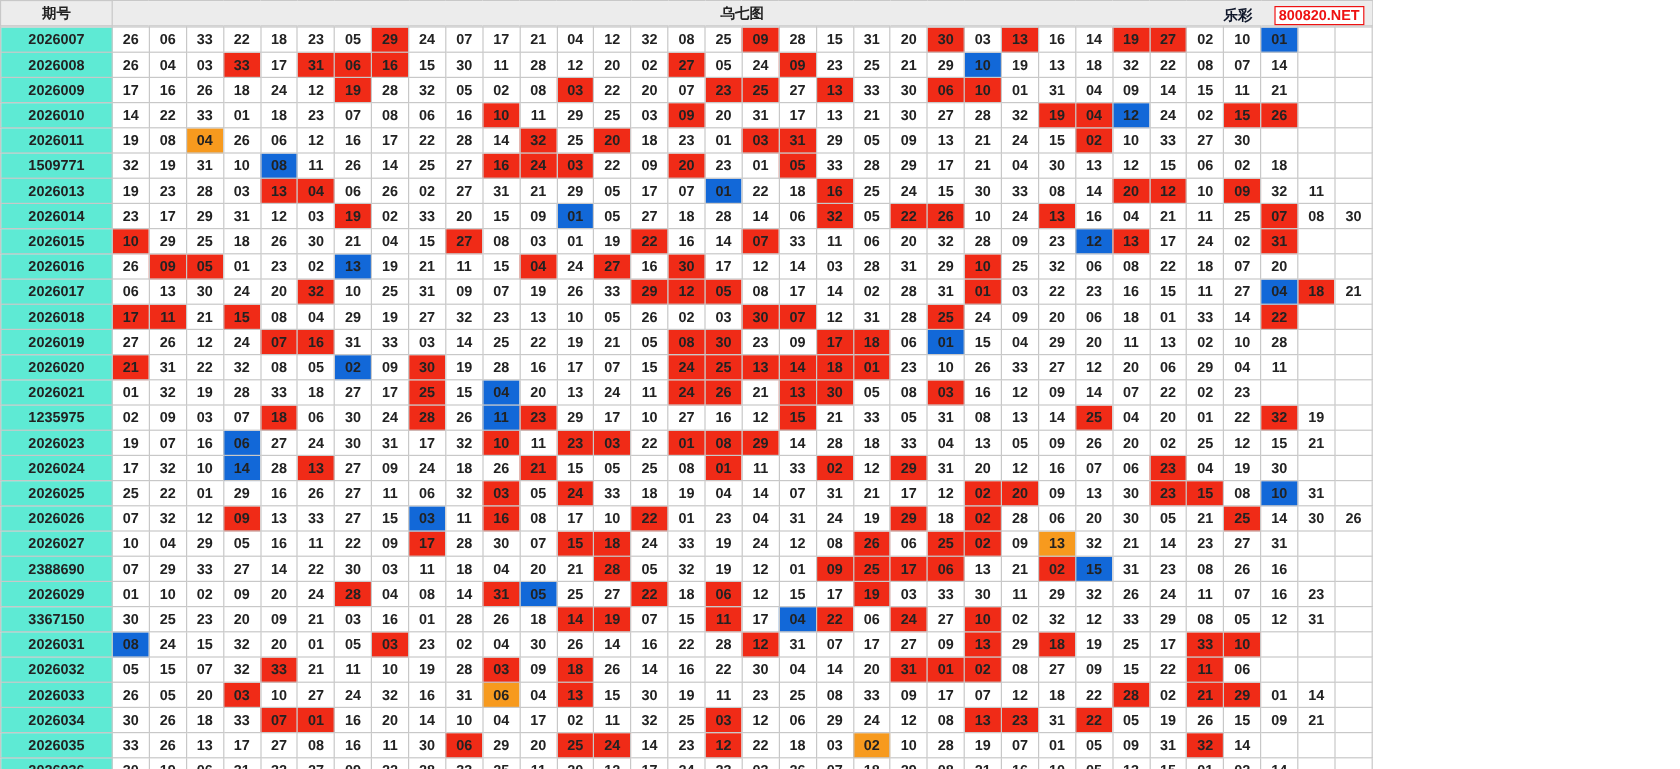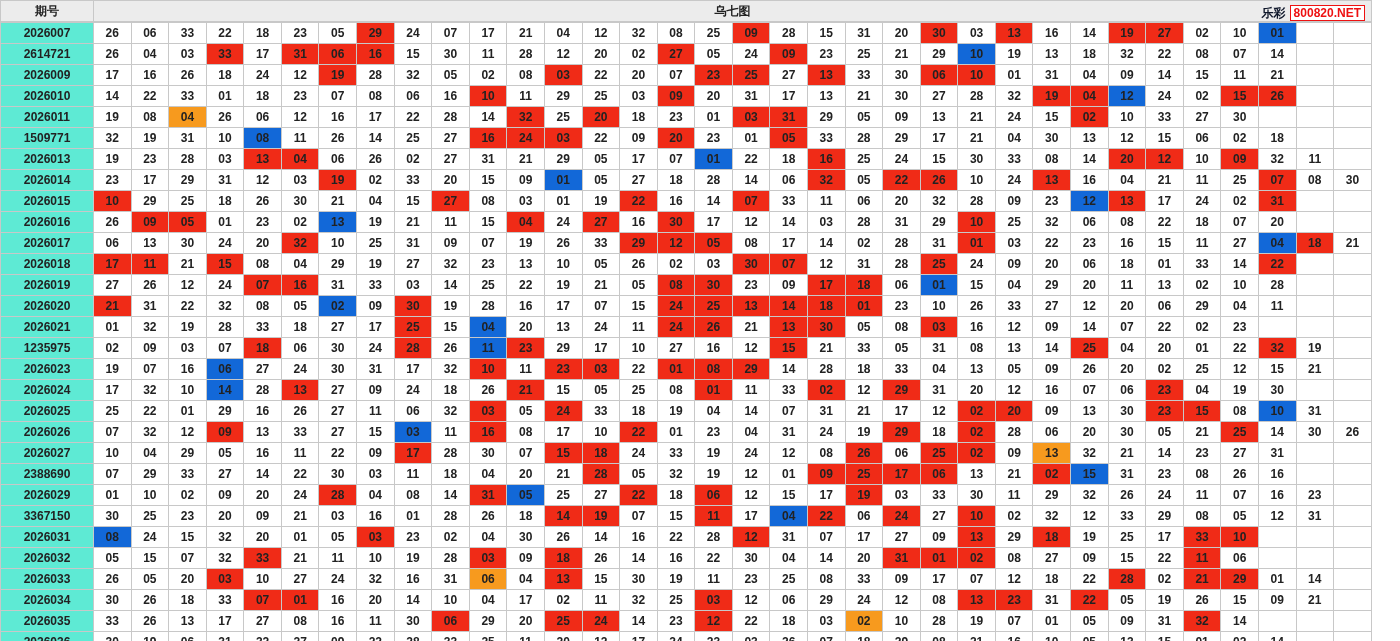--- a/index.html
+++ b/index.html
@@ -1,31 +1,31 @@
 <!DOCTYPE html>
 <html><head>
 <meta charset="utf-8">
 <style>
   html,body{margin:0;padding:0;background:#fff;}
   body{font-family:"Liberation Sans","DejaVu Sans",sans-serif;}
   .wrap{width:1400px;height:641px;position:relative;overflow:hidden;}
-  table.grid{border-collapse:collapse;width:1372px;table-layout:fixed;}
+  table.grid{border-collapse:collapse;width:1144px;table-layout:fixed;}
   table.grid td,table.grid th{border:1px solid #c8c8c8;font-size:12px;text-align:center;
     padding:0;height:20px;line-height:20px;color:#222;font-weight:bold;}
   .hdr td{background:#ececec;font-size:12px;font-weight:bold;height:22px;line-height:22px;}
   .issue{background:#5eead4;width:92px;font-weight:bold;}
   .num{width:auto;}
   .red{background:#f02b17;color:#fff;}
   .blue{background:#1268d8;color:#fff;}
   .orange{background:#f79a1e;color:#fff;}
   .plain{background:#fff;color:#1a1a1a;}
   .sep{border-left:2px solid #9a9a9a;}
   .title-cell{position:relative;}
   .brand{position:absolute;right:6px;top:2px;font-size:12px;font-weight:bold;color:#e11;}
-  .brand .box{border:1px solid #e11;padding:0 3px;margin-left:2px;color:#e11;background:#fff;}
+  .brand .box{border:1px solid #e11;padding:0 3px;margin-left:16px;color:#e11;background:#fff;}
   .brand .lc{color:#0f172a;margin-right:2px;}
   .topbar td{background:#ececec;}
 </style>
 </head>
 <body>
 
 <div class="wrap">
   <table class="grid">
     <tbody>
       <tr class="hdr topbar">
@@ -73,21 +73,21 @@
           <td class="num plain">14</td>
           <td class="num red">19</td>
           <td class="num red">27</td>
           <td class="num plain">02</td>
           <td class="num plain">10</td>
           <td class="num blue">01</td>
           <td class="num plain"></td>
           <td class="num plain"></td>
         </tr>
         <tr>
-          <td class="issue">2614721</td>
+          <td class="issue">2026008</td>
           <td class="num plain">26</td>
           <td class="num plain">04</td>
           <td class="num plain">03</td>
           <td class="num red">33</td>
           <td class="num plain">17</td>
           <td class="num red">31</td>
           <td class="num red">06</td>
           <td class="num red">16</td>
           <td class="num plain">15</td>
           <td class="num plain">30</td>

